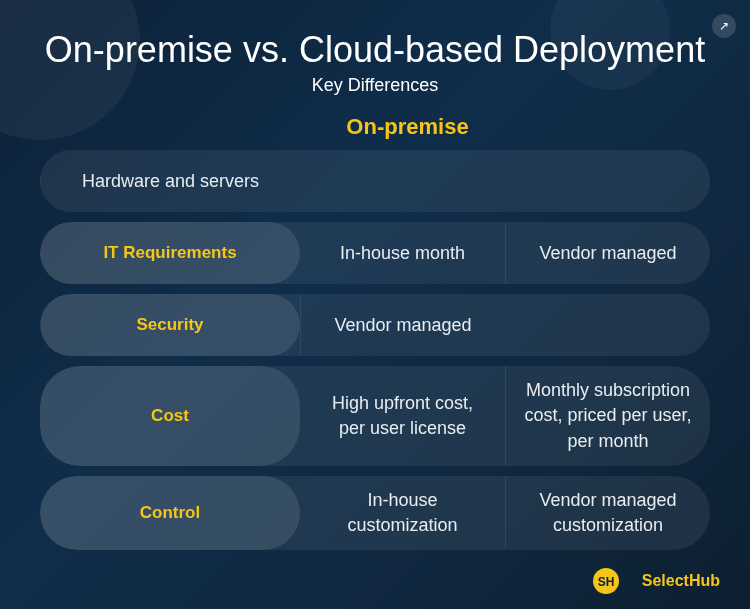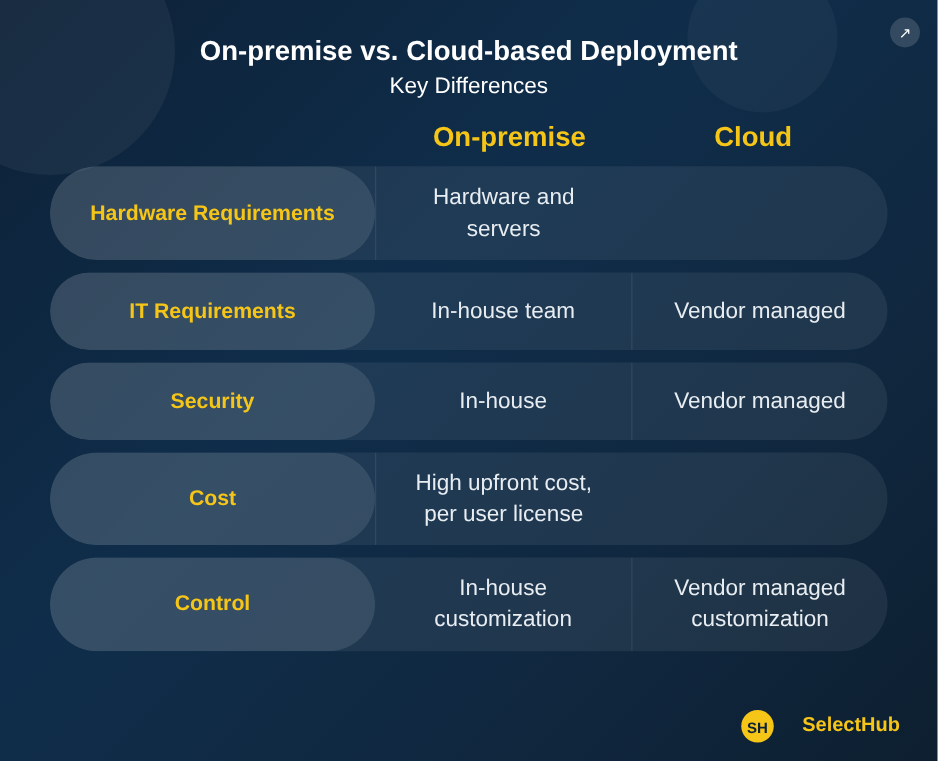--- a/index.html
+++ b/index.html
@@ -38,22 +38,22 @@
       z-index: 1;
       padding: 28px 40px 20px 40px;
     }
 
     .header {
       text-align: center;
       margin-bottom: 10px;
     }
 
     .main-title {
-      font-size: 22px;
-      font-weight: 700;
+      font-size: 36px;
+      font-weight: 400;
       color: #f5c518;
       line-height: 1.2;
       margin-bottom: 4px;
     }
 
     .main-title span {
       color: #ffffff;
     }
 
     .subtitle {
@@ -176,45 +176,43 @@
   <div class="header">
     <div class="main-title">
       <span>On-premise</span><span style="color:#ffffff;"> vs. </span><span>Cloud-based Deployment</span>
     </div>
     <div class="subtitle">Key Differences</div>
   </div>
 
   <div class="col-headers">
     <div class="col-header-empty"></div>
     <div class="col-header">On-premise</div>
-    <div class="col-header">Cloud</div>
   </div>
 
   <div class="rows-container">
 
     <div class="row">
-      <div class="row-label">Hardware Requirements</div>
       <div class="row-cell">Hardware and servers</div>
     </div>
 
     <div class="row">
       <div class="row-label">IT Requirements</div>
-      <div class="row-cell">In-house team</div>
+      <div class="row-cell">In-house month</div>
       <div class="row-cell">Vendor managed</div>
     </div>
 
     <div class="row">
       <div class="row-label">Security</div>
-      <div class="row-cell">In-house</div>
       <div class="row-cell">Vendor managed</div>
     </div>
 
     <div class="row">
       <div class="row-label">Cost</div>
       <div class="row-cell">High upfront cost, per user license</div>
+      <div class="row-cell">Monthly subscription cost, priced per user, per month</div>
     </div>
 
     <div class="row">
       <div class="row-label">Control</div>
       <div class="row-cell">In-house customization</div>
       <div class="row-cell">Vendor managed customization</div>
     </div>
 
   </div>
 </div>

